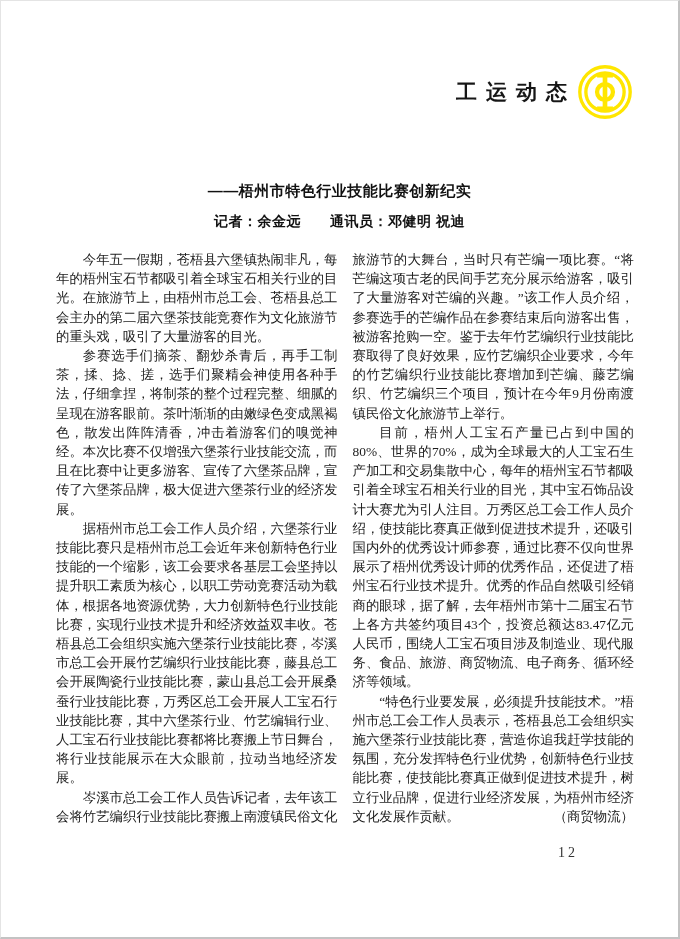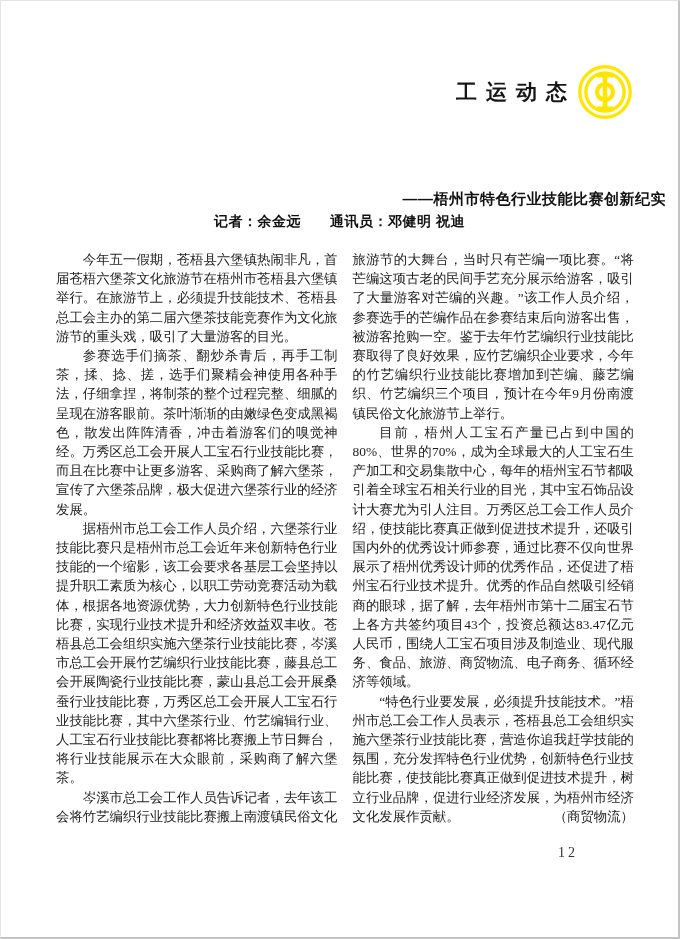--- a/index.html
+++ b/index.html
@@ -53,22 +53,22 @@
     font-weight: bold;
     font-size: 27px;
     letter-spacing: 1px;
     color: #000000;
   }
   .article-subtitle {
     position: absolute;
     top: 177px;
     left: 0;
     right: 0;
-    margin: 12px;
-    text-align: right;
+    margin: 4px;
+    text-align: center;
     font-family: "Liberation Sans", sans-serif;
     font-weight: bold;
     font-size: 15px;
     letter-spacing: 0.5px;
     color: #111111;
   }
   .article-byline {
     position: absolute;
     top: 212px;
     left: 0;
@@ -131,23 +131,23 @@
       </g>
     </svg>
   </div>
 
 
   <h2 class="article-subtitle">——梧州市特色行业技能比赛创新纪实</h2>
 
   <div class="article-byline">记者：余金远　　通讯员：邓健明 祝迪</div>
 
   <div class="article-body">
-    <p class="para">今年五一假期，苍梧县六堡镇热闹非凡，首届苍梧六堡茶文化旅游节在梧州市苍梧县六堡镇举行。在旅游节上，必须提升技能技术、苍梧县总工会主办的第二届六堡茶技能竞赛作为文化旅游节的重头戏，吸引了大量游客的目光。</p>
-    <p class="para">参赛选手们摘茶、翻炒杀青后，再手工制茶，揉、捻、搓，选手们聚精会神使用各种手法，仔细拿捏，将制茶的整个过程完整、细腻的呈现在游客眼前。茶叶渐渐的由嫩绿色变成黑褐色，散发出阵阵清香，冲击着游客们的嗅觉神经。万秀区总工会开展人工宝石行业技能比赛，而且在比赛中让更多游客、采购商了解六堡茶，宣传了六堡茶品牌，极大促进六堡茶行业的经济发展。</p>
-    <p class="para">据梧州市总工会工作人员介绍，六堡茶行业技能比赛只是梧州市总工会近年来创新特色行业技能的一个缩影，该工会要求各基层工会坚持以提升职工素质为核心，以职工劳动竞赛活动为载体，根据各地资源优势，大力创新特色行业技能比赛，实现行业技术提升和经济效益双丰收。苍梧县总工会组织实施六堡茶行业技能比赛，岑溪市总工会开展竹艺编织行业技能比赛，藤县总工会开展陶瓷行业技能比赛，蒙山县总工会开展桑蚕行业技能比赛，万秀区总工会开展人工宝石行业技能比赛，其中六堡茶行业、竹艺编辑行业、人工宝石行业技能比赛都将比赛搬上节日舞台，将行业技能展示在大众眼前，采购商了解六堡茶。</p>
+    <p class="para">今年五一假期，苍梧县六堡镇热闹非凡，每年的梧州宝石节都吸引着全球宝石相关行业的目光。在旅游节上，由梧州市总工会、苍梧县总工会主办的第二届六堡茶技能竞赛作为文化旅游节的重头戏，吸引了大量游客的目光。</p>
+    <p class="para">参赛选手们摘茶、翻炒杀青后，再手工制茶，揉、捻、搓，选手们聚精会神使用各种手法，仔细拿捏，将制茶的整个过程完整、细腻的呈现在游客眼前。茶叶渐渐的由嫩绿色变成黑褐色，散发出阵阵清香，冲击着游客们的嗅觉神经。本次比赛不仅增强六堡茶行业技能交流，而且在比赛中让更多游客、宣传了六堡茶品牌，宣传了六堡茶品牌，极大促进六堡茶行业的经济发展。</p>
+    <p class="para">据梧州市总工会工作人员介绍，六堡茶行业技能比赛只是梧州市总工会近年来创新特色行业技能的一个缩影，该工会要求各基层工会坚持以提升职工素质为核心，以职工劳动竞赛活动为载体，根据各地资源优势，大力创新特色行业技能比赛，实现行业技术提升和经济效益双丰收。苍梧县总工会组织实施六堡茶行业技能比赛，岑溪市总工会开展竹艺编织行业技能比赛，藤县总工会开展陶瓷行业技能比赛，蒙山县总工会开展桑蚕行业技能比赛，万秀区总工会开展人工宝石行业技能比赛，其中六堡茶行业、竹艺编辑行业、人工宝石行业技能比赛都将比赛搬上节日舞台，将行业技能展示在大众眼前，拉动当地经济发展。</p>
     <p class="para">岑溪市总工会工作人员告诉记者，去年该工会将竹艺编织行业技能比赛搬上南渡镇民俗文化旅游节的大舞台，当时只有芒编一项比赛。“将芒编这项古老的民间手艺充分展示给游客，吸引了大量游客对芒编的兴趣。”该工作人员介绍，参赛选手的芒编作品在参赛结束后向游客出售，被游客抢购一空。鉴于去年竹艺编织行业技能比赛取得了良好效果，应竹艺编织企业要求，今年的竹艺编织行业技能比赛增加到芒编、藤艺编织、竹艺编织三个项目，预计在今年9月份南渡镇民俗文化旅游节上举行。</p>
     <p class="para">目前，梧州人工宝石产量已占到中国的80%、世界的70%，成为全球最大的人工宝石生产加工和交易集散中心，每年的梧州宝石节都吸引着全球宝石相关行业的目光，其中宝石饰品设计大赛尤为引人注目。万秀区总工会工作人员介绍，使技能比赛真正做到促进技术提升，还吸引国内外的优秀设计师参赛，通过比赛不仅向世界展示了梧州优秀设计师的优秀作品，还促进了梧州宝石行业技术提升。优秀的作品自然吸引经销商的眼球，据了解，去年梧州市第十二届宝石节上各方共签约项目43个，投资总额达83.47亿元人民币，围绕人工宝石项目涉及制造业、现代服务、食品、旅游、商贸物流、电子商务、循环经济等领域。</p>
     <p class="para"><span>“特色行业要发展，必须提升技能技术。”梧州市总工会工作人员表示，苍梧县总工会组织实施六堡茶行业技能比赛，营造你追我赶学技能的氛围，充分发挥特色行业优势，创新特色行业技能比赛，使技能比赛真正做到促进技术提升，树立行业品牌，促进行业经济发展，为梧州市经济文化发展作贡献。</span><span class="attribution">（商贸物流）</span></p>
   </div>
 
   <div class="page-number">12</div>
 
 </div>
 
 </body></html>

